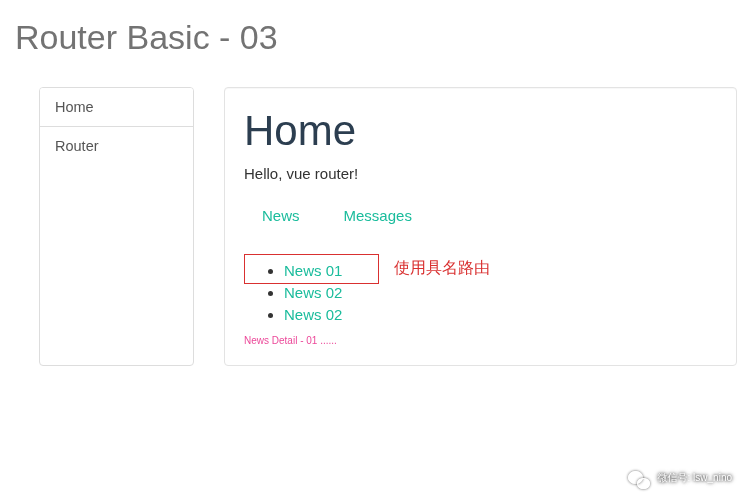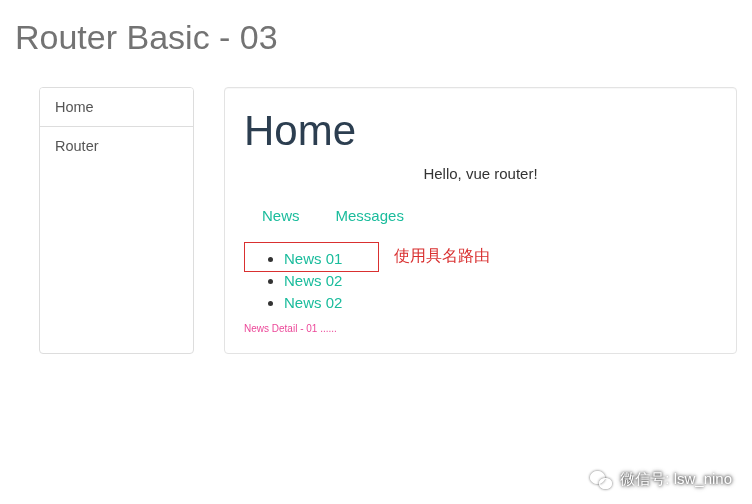--- a/index.html
+++ b/index.html
@@ -46,23 +46,22 @@
     .main h2 {
       font-size: 42px;
       font-weight: 400;
       color: #2c3e50;
       margin-bottom: 10px;
     }
     .greeting {
       font-size: 15px;
       color: #333;
       margin-bottom: 18px;
-      text-align: center;
     }
-    .tabs { display: flex; gap: 0; margin-bottom: 17px; }
+    .tabs { display: flex; gap: 8px; margin-bottom: 29px; }
     .tab {
       padding: 7px 18px 7px 18px;
       font-size: 15px;
       color: #1abc9c;
       cursor: pointer;
     }
     .news-list {
       list-style: disc;
       padding-left: 40px;
       margin-bottom: 10px;
@@ -93,24 +92,24 @@
     .detail {
       font-size: 10px;
       color: #ec4899;
       margin-top: 8px;
     }
     .watermark {
       position: absolute;
       bottom: 15px;
       right: 20px;
       display: flex;
-      align-items: center;
+      align-items: flex-start;
       gap: 8px;
       color: #fff;
-      font-size: 15px;
+      font-size: 10px;
       text-shadow: 0 0 5px rgba(0,0,0,.7), 0 0 3px rgba(0,0,0,.9);
       opacity: .92;
     }
     .wechat-icon {
       width: 22px; height: 18px; position: relative;
     }
     .wechat-icon::before, .wechat-icon::after {
       content: ""; position: absolute; border-radius: 50%;
       border: 1.5px solid #fff;
       box-shadow: 0 0 3px rgba(0,0,0,.7);

